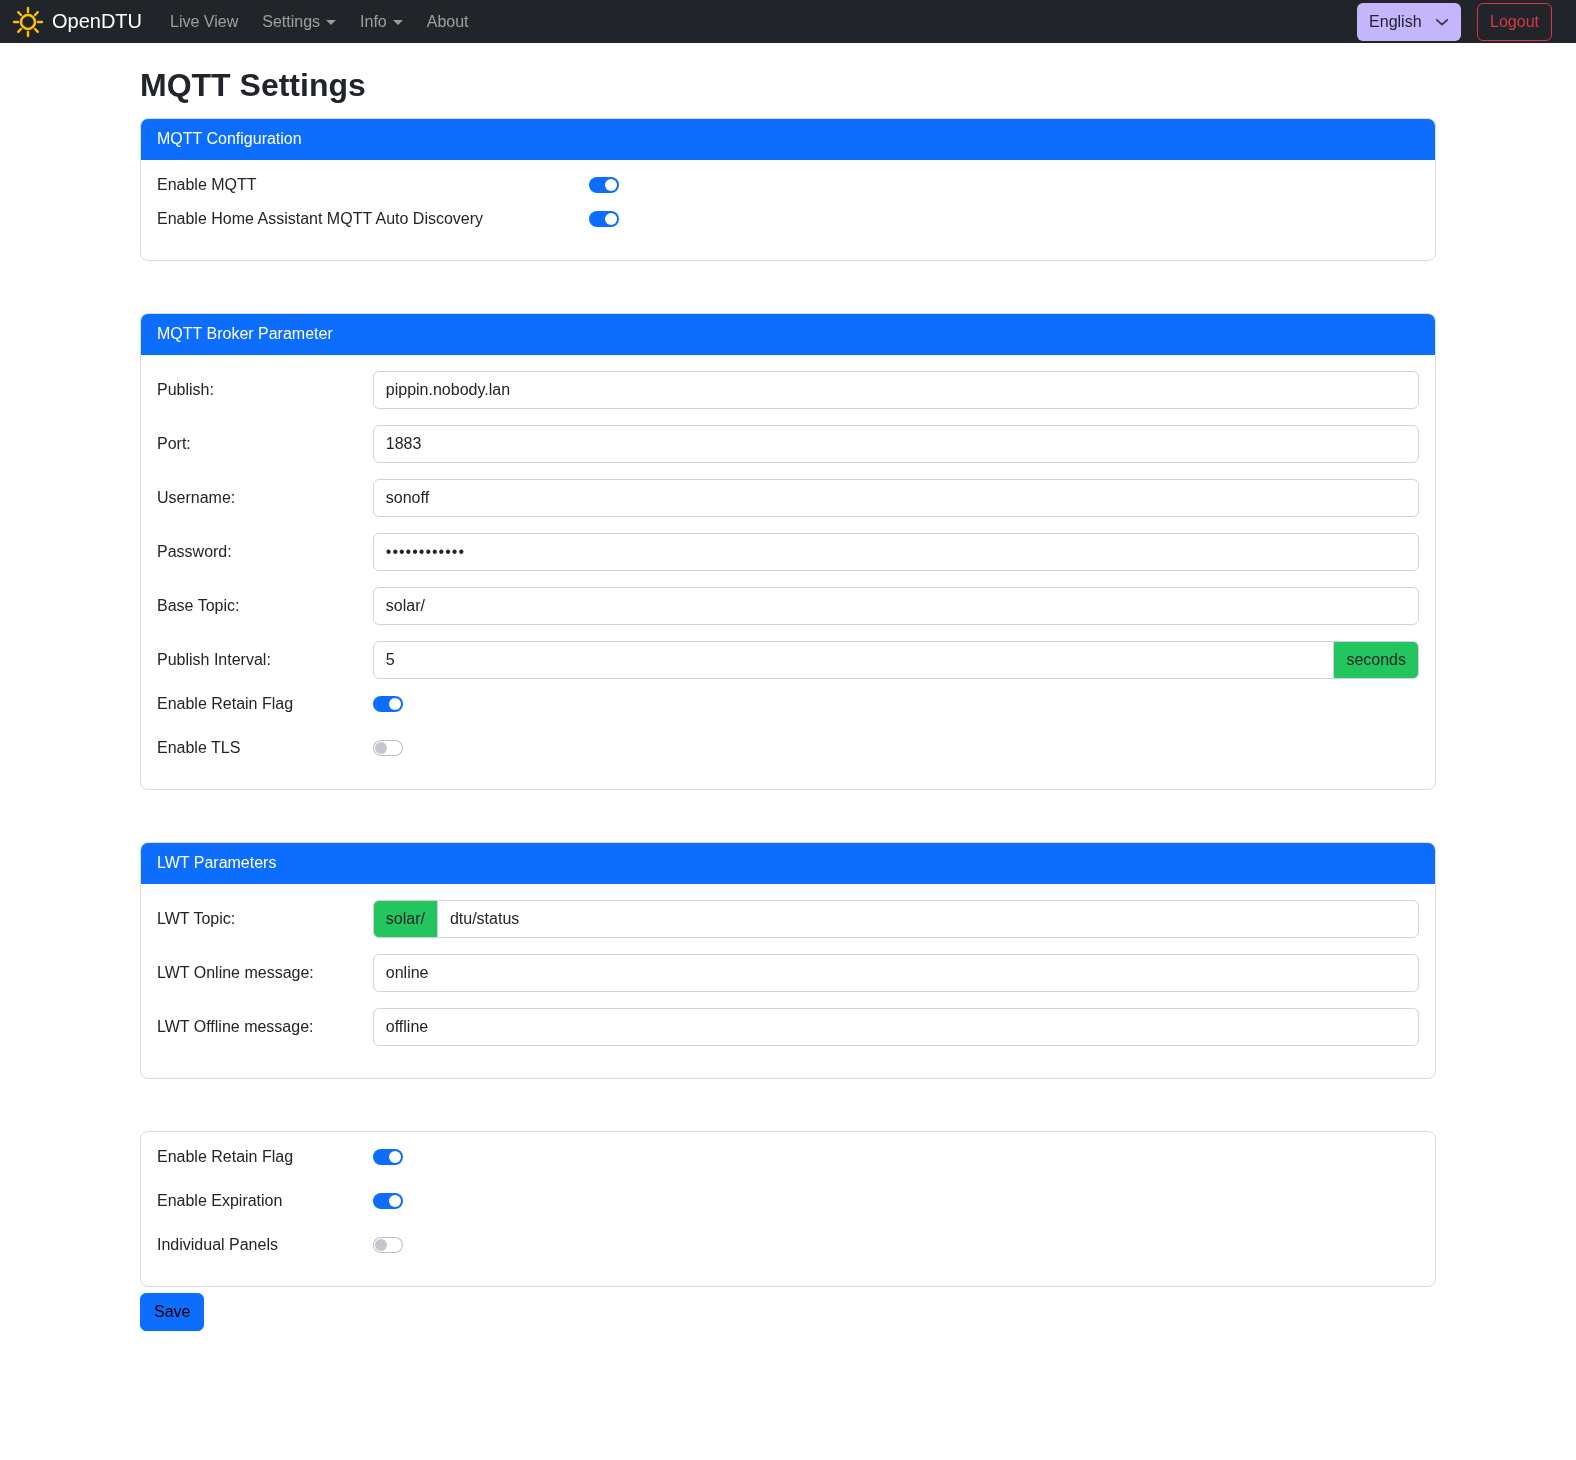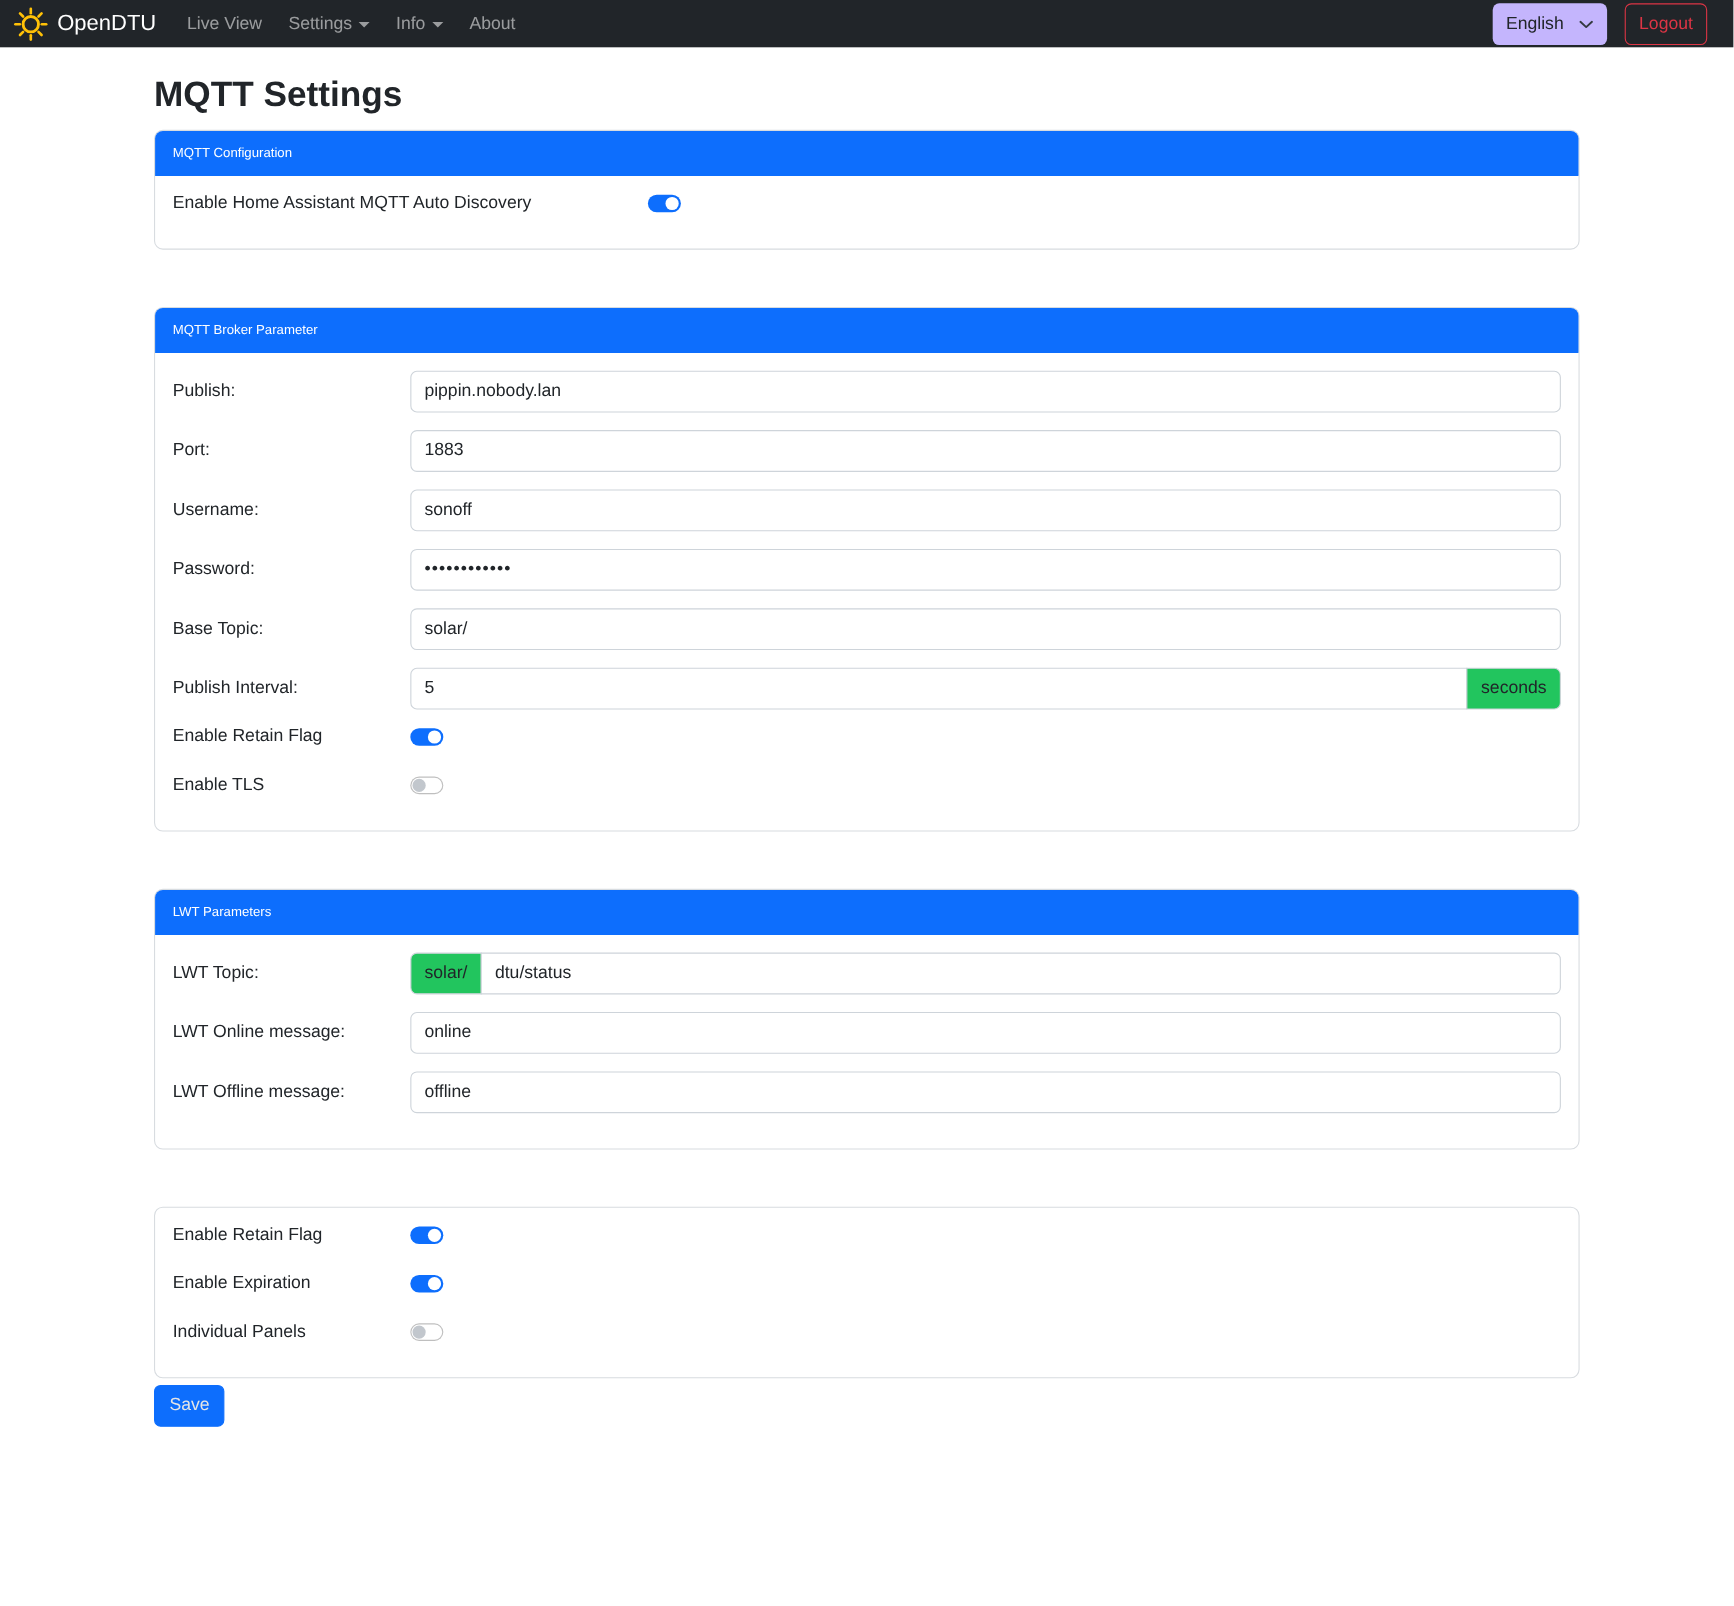--- a/index.html
+++ b/index.html
@@ -62,21 +62,21 @@
     font-size: 32px; font-weight: 600;
     margin: 24px 0 14px 0; color: #212529;
   }
 
   .card {
     border: 1px solid #d8dce0; border-radius: 8px;
     margin-bottom: 52px; background: #fff;
   }
   .card-header {
     background: #0d6efd; color: #fff;
-    padding: 8px 16px; font-size: 12px; line-height: 24px;
+    padding: 8px 16px; font-size: 16px; line-height: 24px;
     border-radius: 7px 7px 0 0;
     border-bottom: 1px solid #0d6efd;
   }
   .card-body { padding: 16px; }
 
   .frow { display: flex; align-items: center; margin-bottom: 16px; }
   .flabel { width: 17.1%; flex: none; padding-right: 12px; }
   .flabel-wide { width: 34.2%; flex: none; padding-right: 12px; }
   .fcontrol { flex: 1; display: flex; align-items: center; }
 
@@ -107,21 +107,21 @@
     content: ""; position: absolute; top: 2px; right: 2px;
     width: 12px; height: 12px; border-radius: 50%; background: #fff;
   }
   .switch[data-state="off"] { background: #fff; border: 1px solid rgba(0,0,0,0.25); }
   .switch[data-state="off"]::after {
     content: ""; position: absolute; top: 1px; left: 1px;
     width: 12px; height: 12px; border-radius: 50%; background: #c2c7cd;
   }
 
   .save-btn {
-    margin-top: 6px; background: #0d6efd; color: #e5e5e5;
+    margin-top: 6px; background: #0d6efd; color: #000000;
     border: 1px solid #0d6efd; border-radius: 6px;
     height: 38px; padding: 0 13px; font-size: 16px;
     font-family: inherit; cursor: pointer;
   }
   .pw { letter-spacing: 1px; }
 </style>
 </head>
 <body>
 
 <nav class="navbar">
@@ -172,20 +172,26 @@
   </div>
 </nav>
 
 <main class="container">
   <h2 class="page-title">MQTT Settings</h2>
 
   
   <section class="card">
     <div class="card-header">MQTT Configuration</div>
     <div class="card-body">
+      <div class="frow">
+        <div class="flabel-wide">Enable MQTT</div>
+        <div class="fcontrol">
+          <span class="switch" data-state="on"></span>
+        </div>
+      </div>
       <div class="frow" style="margin-bottom:16px;">
         <div class="flabel-wide">Enable Home Assistant MQTT Auto Discovery</div>
         <div class="fcontrol">
           <span class="switch" data-state="on"></span>
         </div>
       </div>
     </div>
   </section>
 
   

